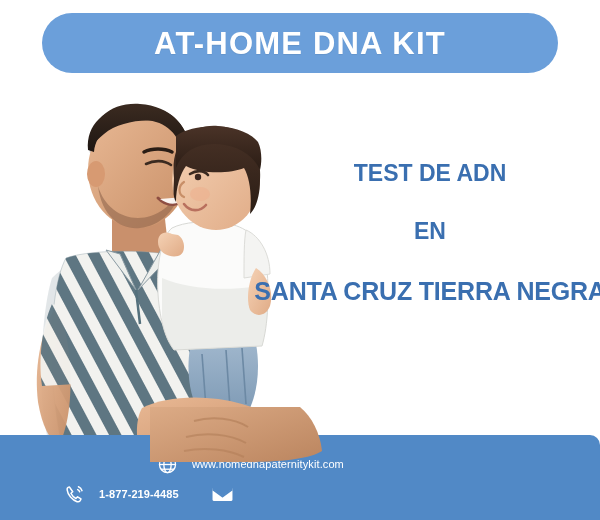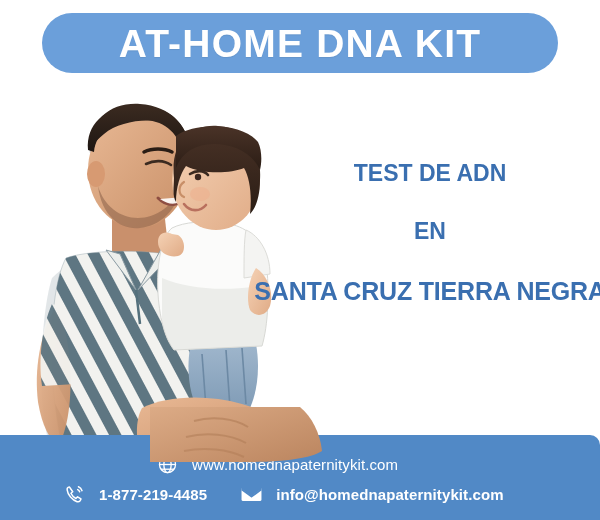--- a/index.html
+++ b/index.html
@@ -37,21 +37,21 @@
     height: 60px;
     background: #6b9fda;
     border-radius: 30px;
     display: flex;
     align-items: center;
     justify-content: center;
   }
 
   .title-pill-text {
     color: #ffffff;
-    font-size: 39px;
+    font-size: 31px;
     font-weight: bold;
     letter-spacing: 1.2px;
     line-height: 1;
     white-space: nowrap;
     text-shadow: 0 1px 1px rgba(0,0,0,0.07);
   }
 
   
   .photo-wrap {
     position: absolute;
@@ -127,21 +127,21 @@
     align-items: center;
     justify-content: center;
     width: 24px;
     height: 24px;
     margin-right: 13px;
     flex: 0 0 auto;
   }
 
   .contact-text {
     color: #ffffff;
-    font-size: 15px;
+    font-size: 11px;
     letter-spacing: 0.1px;
   }
 
   
   .photo-overlap {
     position: absolute;
     left: 150px;
     bottom: 58px;
     width: 190px;
     height: 55px;
@@ -338,21 +338,20 @@
       </div>
 
       <div class="contact-item">
         <span class="contact-icon">
           <svg width="23" height="23" viewBox="0 0 24 24">
             <rect x="1.6" y="5.2" width="20.8" height="13.6" rx="1.2" fill="#ffffff"></rect>
             <path d="M1.6 6.1 L 12 13.6 L 22.4 6.1 L 22.4 5.2 L 1.6 5.2 Z" fill="#5189c6"></path>
             <path d="M1.6 6.6 L 12 14.2 L 22.4 6.6" fill="none" stroke="#5189c6" stroke-width="1.9" stroke-linejoin="round"></path>
           </svg>
         </span>
-        <span class="contact-text">info@homednapaternitykit.com</span>
       </div>
     </div>
   </div>
 
   <div class="photo-overlap">
     <svg width="190" height="55" viewBox="0 0 190 55" xmlns="http://www.w3.org/2000/svg">
       <defs>
         <linearGradient id="skinOv" x1="0" y1="0" x2="1" y2="1">
           <stop offset="0%" stop-color="#dcab86"></stop>
           <stop offset="100%" stop-color="#bb855f"></stop>

